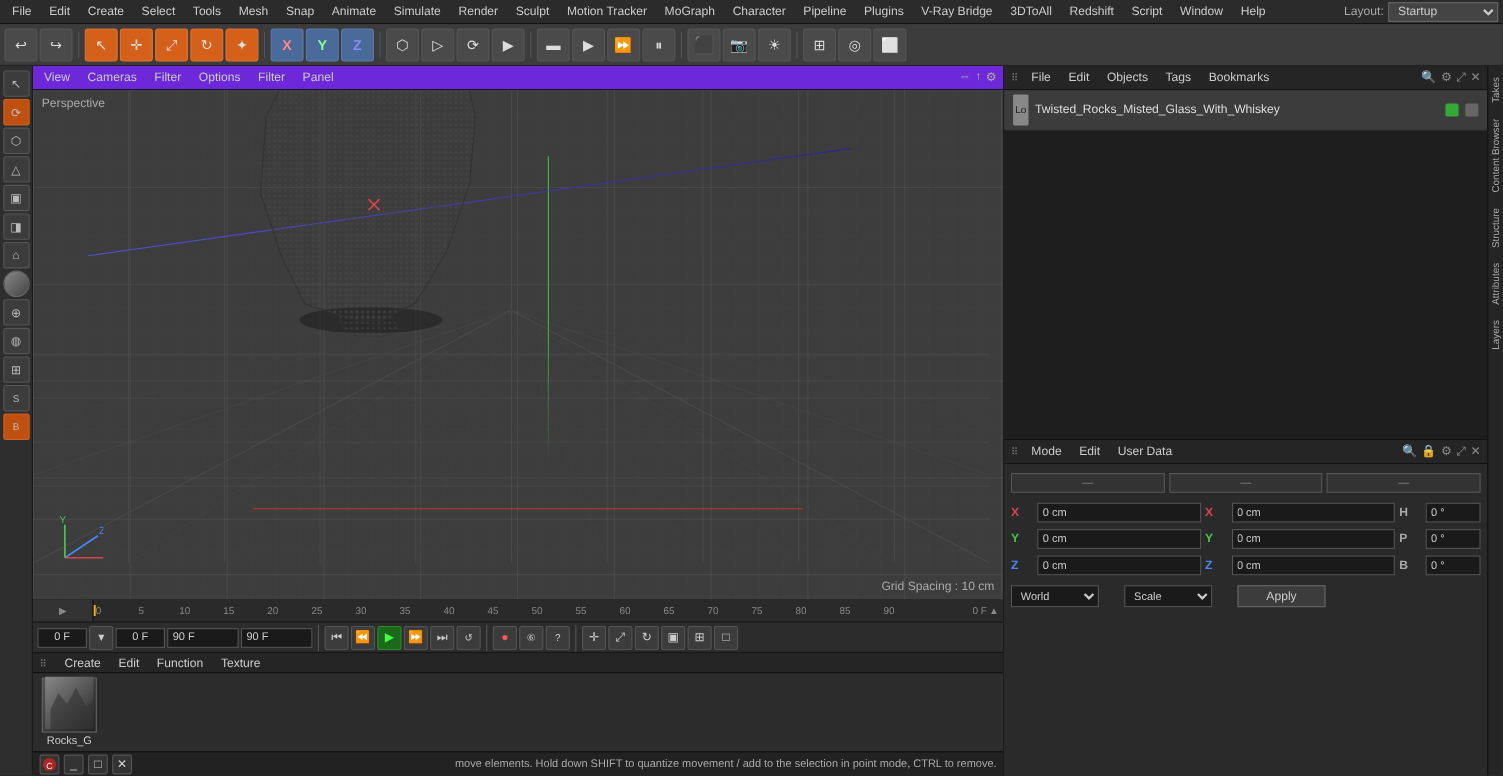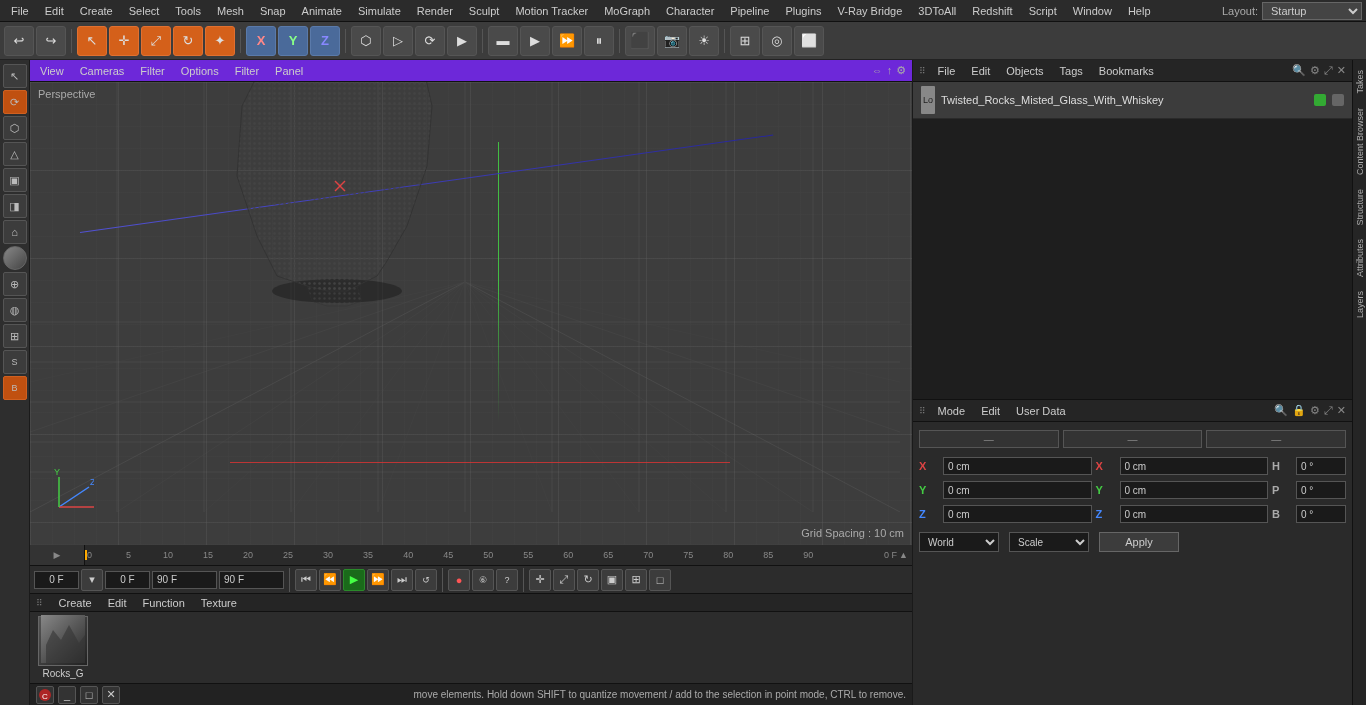--- a/index.html
+++ b/index.html
@@ -343,21 +343,21 @@
     }
     .attr-right-label {
       width: 20px;
       color: #aaa;
       font-size: 11px;
       font-weight: bold;
     }
     #coord-bottom-bar {
       display: flex;
       align-items: center;
-      gap: 10px;
+      gap: 23px;
       margin-top: 4px;
     }
     .coord-dropdown {
       width: 80px;
       height: 20px;
       background: #1a1a1a;
       border: 1px solid #555;
       color: #ccc;
       font-size: 10px;
       padding: 0 4px;

